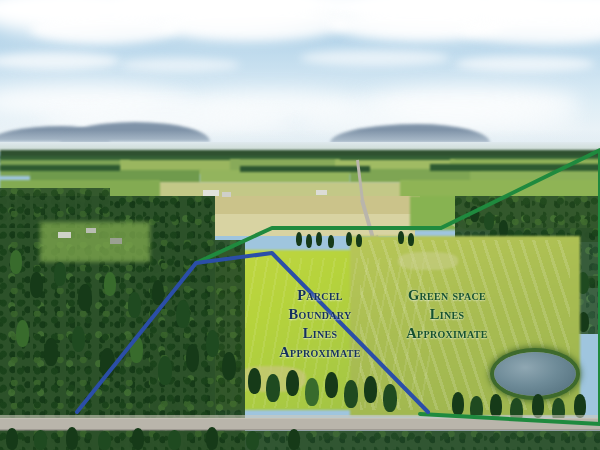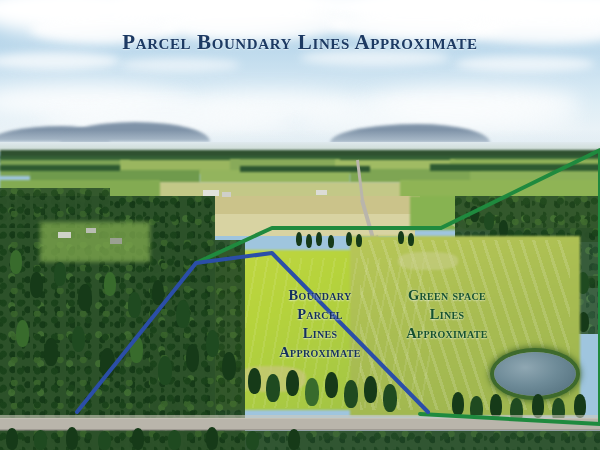--- a/index.html
+++ b/index.html
@@ -360,25 +360,24 @@
     <div class="tree dk" style="left:206px; top:427px; width:12px; height:23px;"></div>
     <div class="tree" style="left:246px; top:431px; width:13px; height:19px;"></div>
     <div class="tree dk" style="left:288px; top:429px; width:12px; height:21px;"></div>
   </div>
 
   <svg id="overlay" viewBox="0 0 600 450">
     <polyline id="poly-greenspace" fill="none" stroke="#1f8a3e" stroke-width="4" stroke-linejoin="round" stroke-linecap="round" points="196,263 272,228 441,228 600,150 600,424 420,414"></polyline>
     <polyline id="poly-parcel" fill="none" stroke="#2b4ea8" stroke-width="4" stroke-linejoin="round" stroke-linecap="round" points="77,412 196,263 272,253 428,412"></polyline>
   </svg>
 
-  <div class="hdr" id="hdr-line1" style="color: rgb(29, 58, 99);">Parcel Boundary Lines Approximate</div>
 
   <div class="maplabel" id="label-parcel" style="color: rgb(20, 48, 92);">
+    <div>Parcel</div>
     <div>Boundary</div>
-    <div>Parcel</div>
     <div>Lines</div>
     <div>Approximate</div>
   </div>
 
   <div class="maplabel" id="label-greenspace" style="color: rgb(21, 81, 47);">
     <div>Green space</div>
     <div>Lines</div>
     <div>Approximate</div>
   </div>
 

